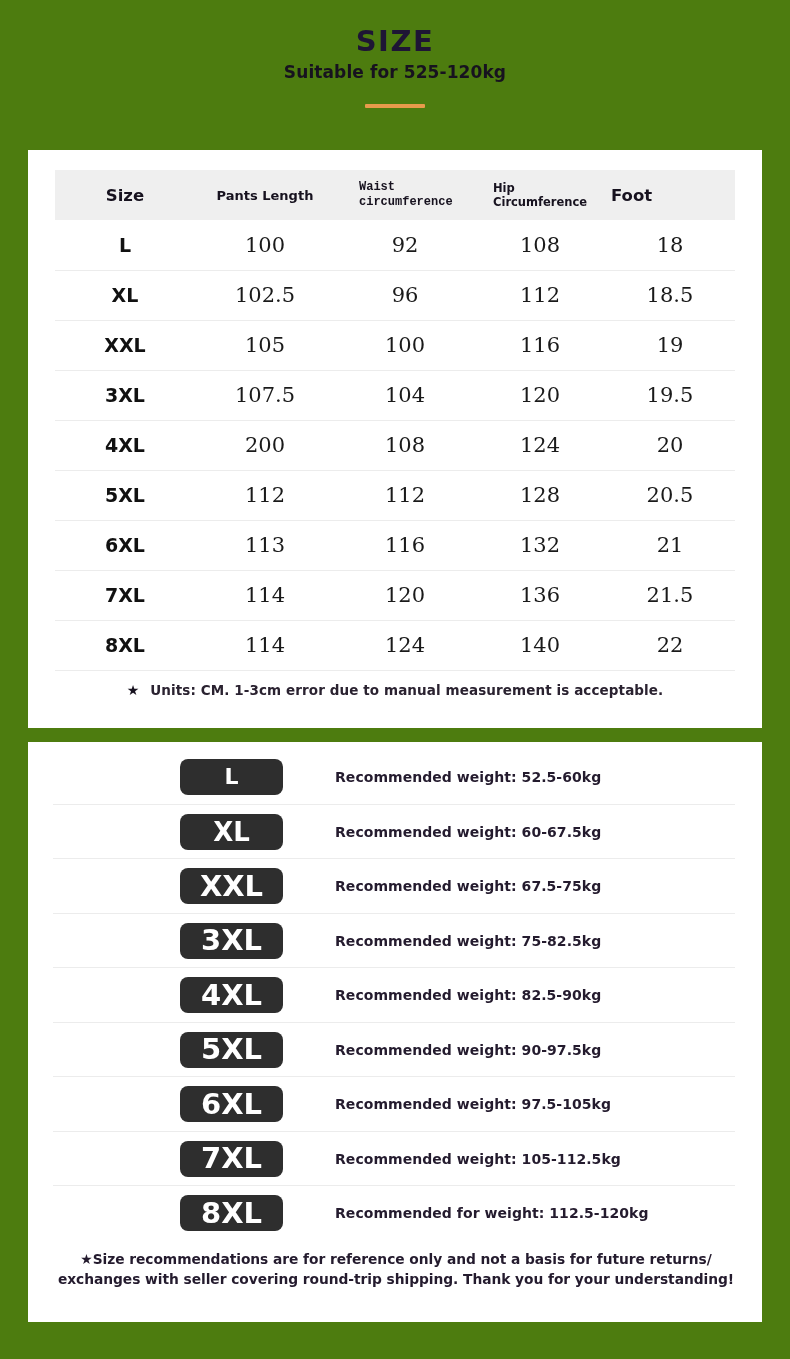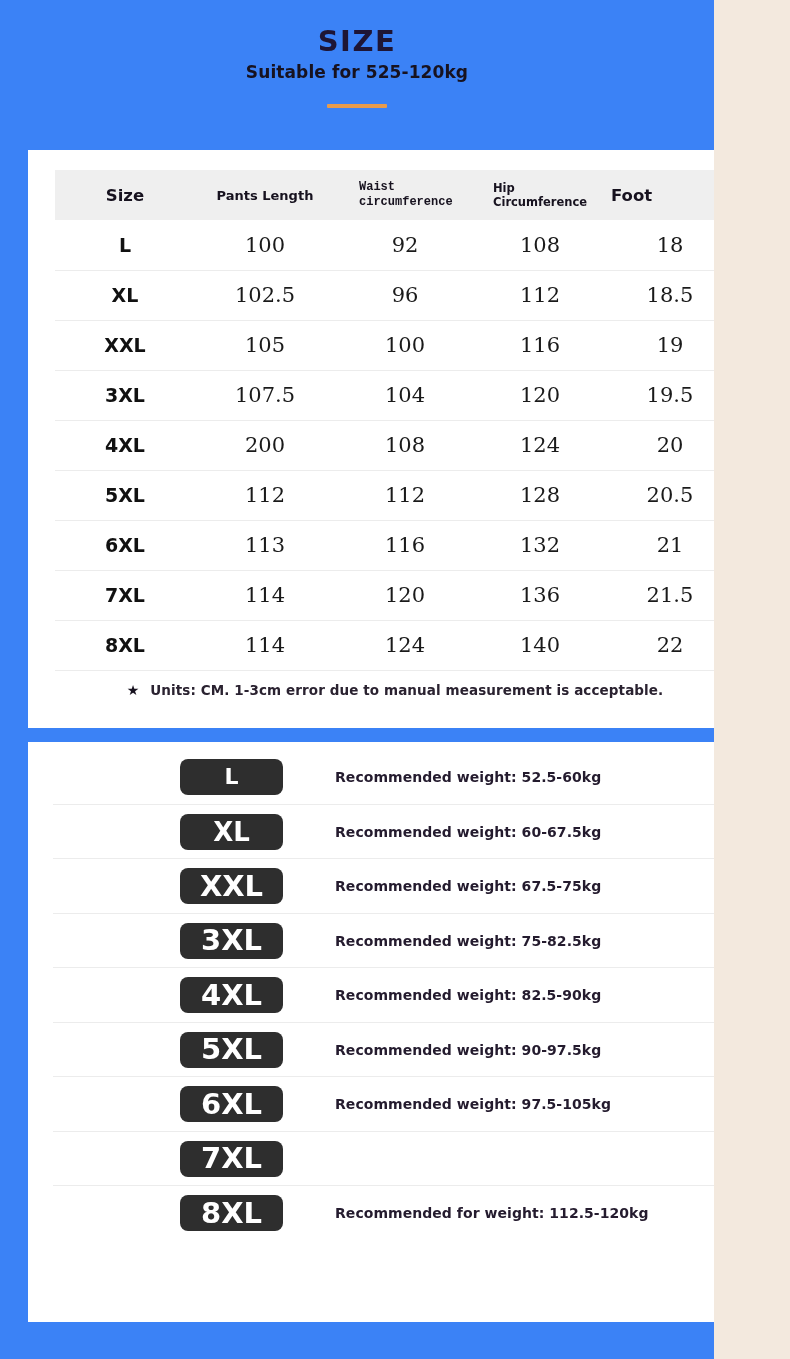--- a/index.html
+++ b/index.html
@@ -11,23 +11,23 @@
   }
 
   body {
     background: #f3e9de;
     font-family: "DejaVu Sans", "Liberation Sans", sans-serif;
     -webkit-font-smoothing: antialiased;
   }
 
   .page {
     position: relative;
-    width: 714px;
+    width: 790px;
     height: 1359px;
-    background: #3b82f6;
+    background: #4d7c0f;
     overflow: hidden;
   }
 
   
   .header {
     padding-top: 26px;
     text-align: center;
   }
 
   .title {
@@ -347,22 +347,27 @@
         <div class="rec-row">
           <div class="badge len-3">5XL</div>
           <div class="rec-text">Recommended weight: 90-97.5kg</div>
         </div>
         <div class="rec-row">
           <div class="badge len-3">6XL</div>
           <div class="rec-text">Recommended weight: 97.5-105kg</div>
         </div>
         <div class="rec-row">
           <div class="badge len-3">7XL</div>
+          <div class="rec-text">Recommended weight: 105-112.5kg</div>
         </div>
         <div class="rec-row">
           <div class="badge len-3">8XL</div>
           <div class="rec-text">Recommended for weight: 112.5-120kg</div>
         </div>
       </div>
 
+    <div class="rec-footer">
+      <div class="rec-footer-line">★Size recommendations are for reference only and not a basis for future returns/</div>
+      <div class="rec-footer-line">exchanges with seller covering round-trip shipping. Thank you for your understanding!</div>
+    </div>
   </div>
 
 </div>
 
 </body></html>

